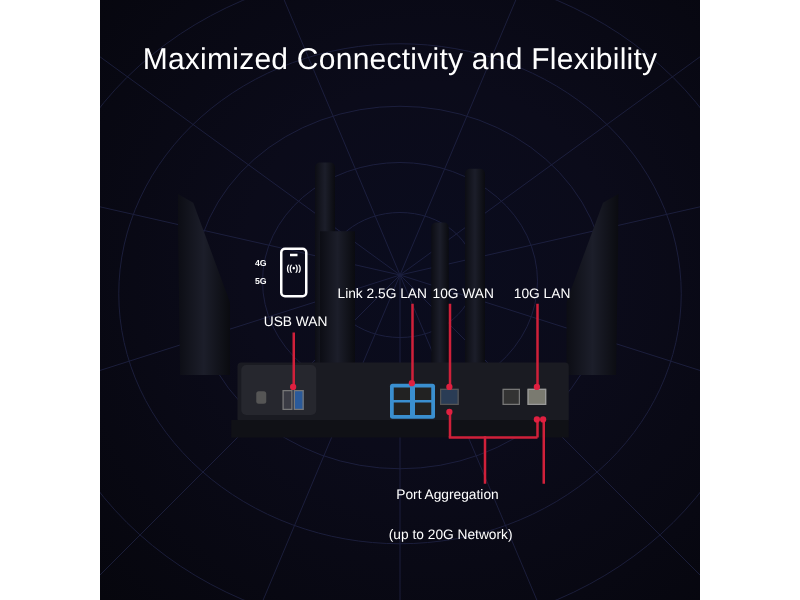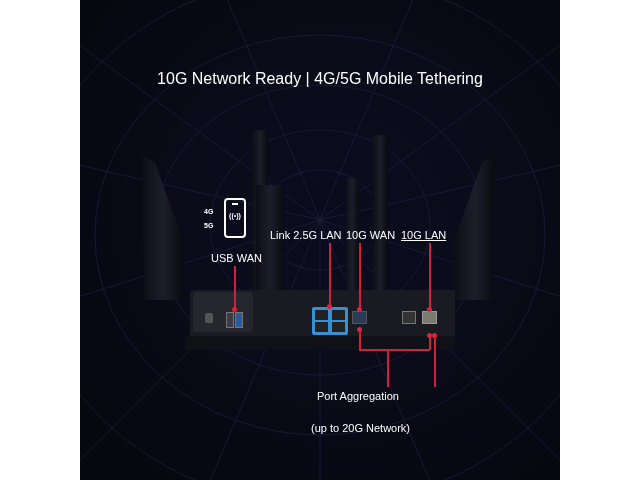--- a/index.html
+++ b/index.html
@@ -36,21 +36,21 @@
       <line x1="240" y1="220" x2="400" y2="600"></line>
       <line x1="240" y1="220" x2="580" y2="560"></line>
       <line x1="240" y1="220" x2="680" y2="360"></line>
       <line x1="240" y1="220" x2="680" y2="120"></line>
       <line x1="240" y1="220" x2="680" y2="-100"></line>
       <line x1="240" y1="220" x2="400" y2="-160"></line>
       <line x1="240" y1="220" x2="80" y2="-160"></line>
     </g>
   </svg>
 
-  <div class="title t2">10G Network Ready | 4G/5G Mobile Tethering</div>
+  <div class="title t1">Maximized Connectivity and Flexibility</div>
 
   <div class="ant" style="left:62px;top:155px;width:42px;height:145px;clip-path:polygon(0 0,30% 5%,100% 60%,100% 100%,5% 100%);"></div>
   <div class="ant" style="left:172px;top:130px;width:16px;height:175px;border-radius:4px 4px 0 0;"></div>
   <div class="ant" style="left:176px;top:185px;width:28px;height:120px;"></div>
   <div class="ant" style="left:265px;top:178px;width:14px;height:120px;border-radius:4px 4px 0 0;"></div>
   <div class="ant" style="left:292px;top:135px;width:16px;height:170px;border-radius:4px 4px 0 0;"></div>
   <div class="ant" style="left:373px;top:155px;width:42px;height:145px;clip-path:polygon(70% 5%,100% 0,95% 100%,0 100%,0 60%);"></div>
 
   <div class="router" style="left:110px;top:290px;width:265px;height:48px;background:#1a1b22;border-radius:3px;"></div>
   <div class="router" style="left:113px;top:292px;width:60px;height:40px;background:#26272e;border-radius:4px;"></div>
@@ -73,21 +73,21 @@
   <div style="position:absolute;left:144px;top:198px;width:22px;height:40px;border:2px solid #fff;border-radius:4px;box-sizing:border-box;">
     <div style="position:absolute;left:6px;top:3px;width:6px;height:1.5px;background:#fff;"></div>
     <div style="position:absolute;left:1px;top:12px;width:16px;text-align:center;color:#fff;font-size:7px;font-weight:bold;">((•))</div>
   </div>
   <div class="lbl" style="left:124px;top:208px;font-size:7px;font-weight:bold;">4G</div>
   <div class="lbl" style="left:124px;top:222px;font-size:7px;font-weight:bold;">5G</div>
 
   <div class="lbl" style="left:131px;top:252px;">USB WAN</div>
   <div class="lbl" style="left:190px;top:229px;">Link 2.5G LAN</div>
   <div class="lbl" style="left:266px;top:229px;">10G WAN</div>
-  <div class="lbl" style="left:321px;top:229px;text-decoration:underline;">10G LAN</div>
+  <div class="lbl" style="left:331px;top:229px;">10G LAN</div>
   <div class="lbl" style="left:237px;top:390px;">Port Aggregation</div>
   <div class="lbl" style="left:231px;top:422px;">(up to 20G Network)</div>
 
   <div class="red" style="left:154px;top:266px;width:1.5px;height:44px;"></div>
   <div class="dot" style="left:152px;top:307px;"></div>
   <div class="red" style="left:249px;top:243px;width:1.5px;height:64px;"></div>
   <div class="dot" style="left:247px;top:304px;"></div>
   <div class="red" style="left:279px;top:243px;width:1.5px;height:68px;"></div>
   <div class="dot" style="left:277px;top:307px;"></div>
   <div class="red" style="left:349px;top:243px;width:1.5px;height:68px;"></div>

